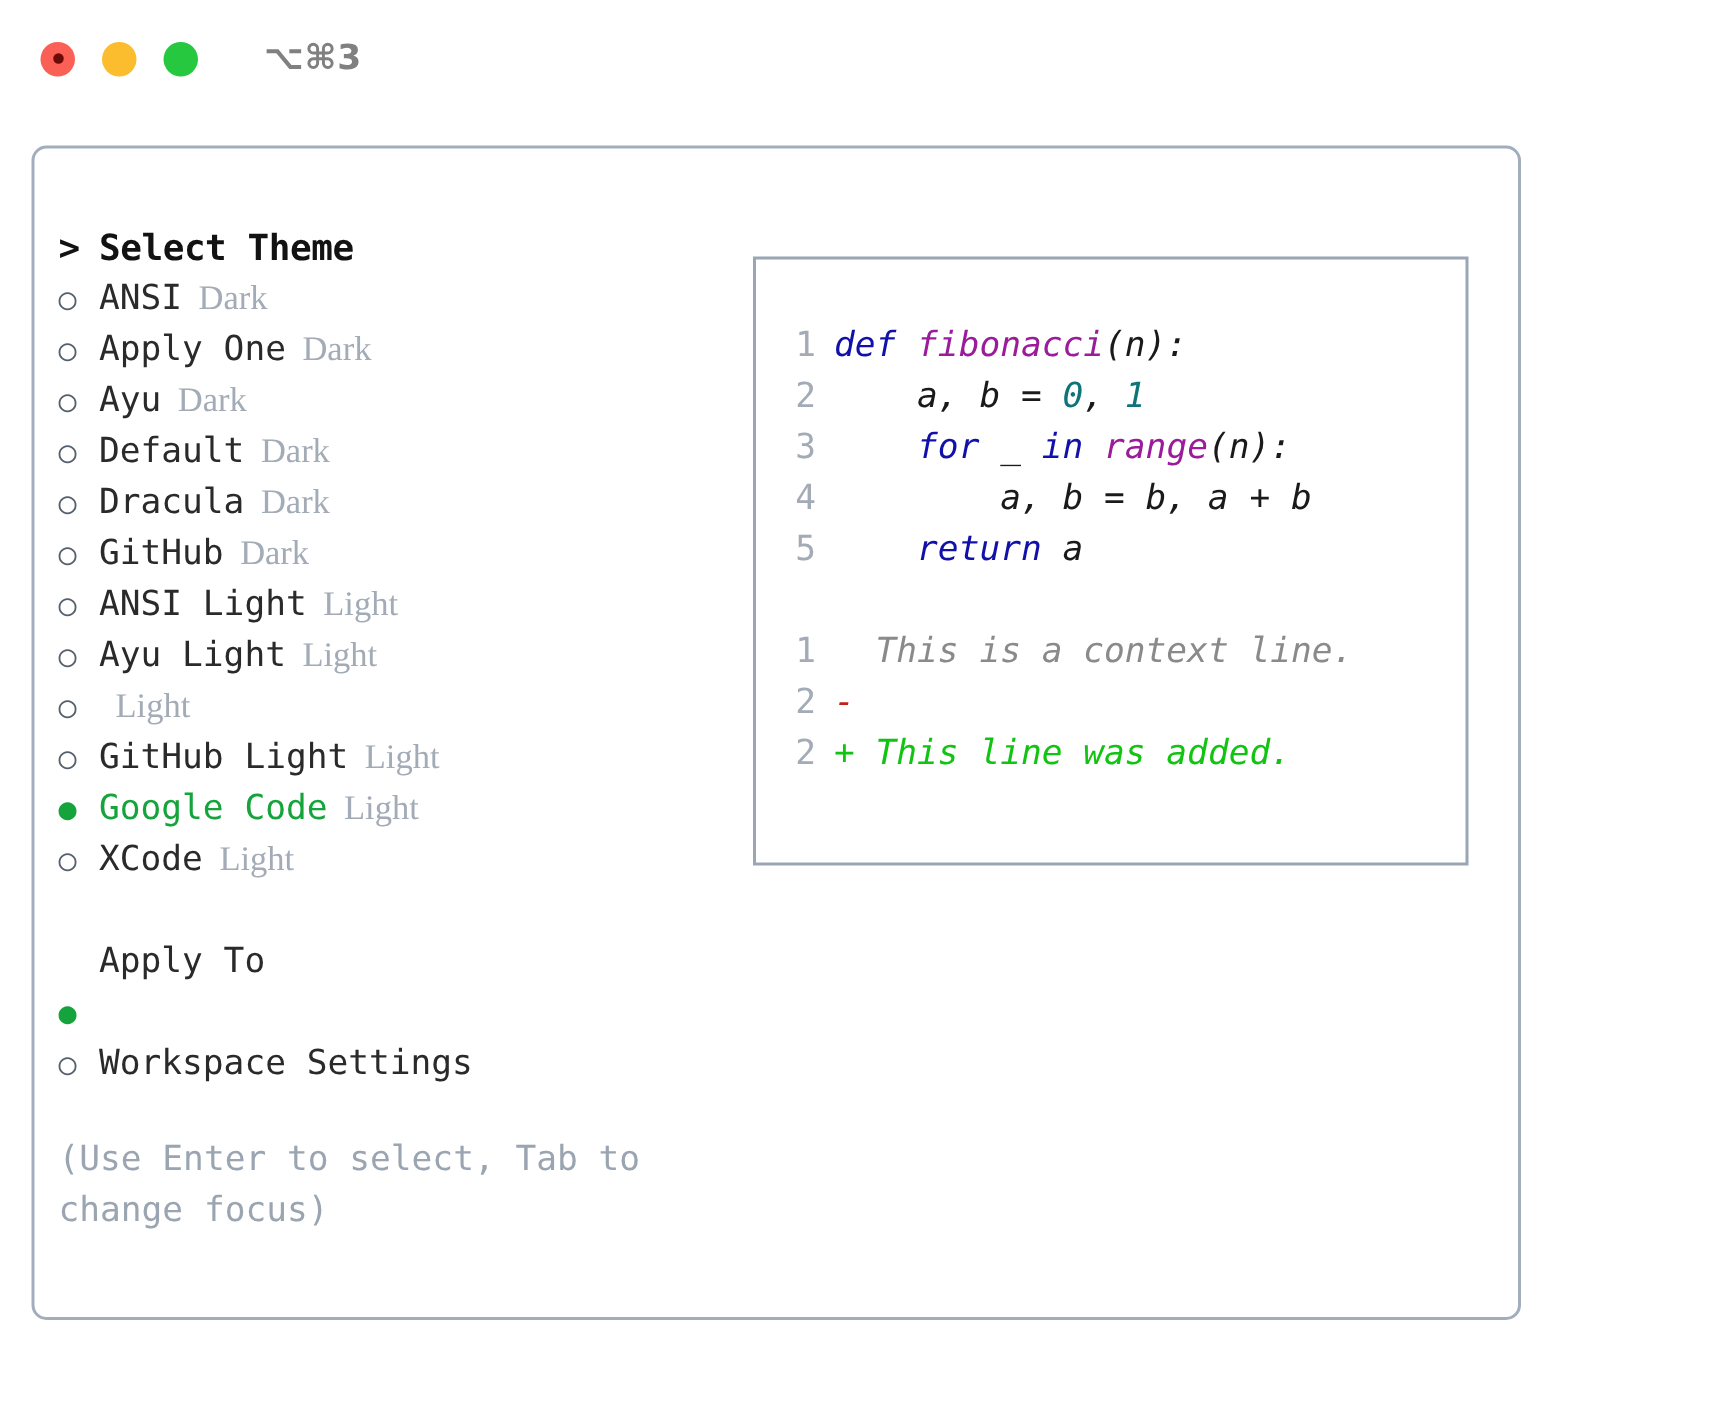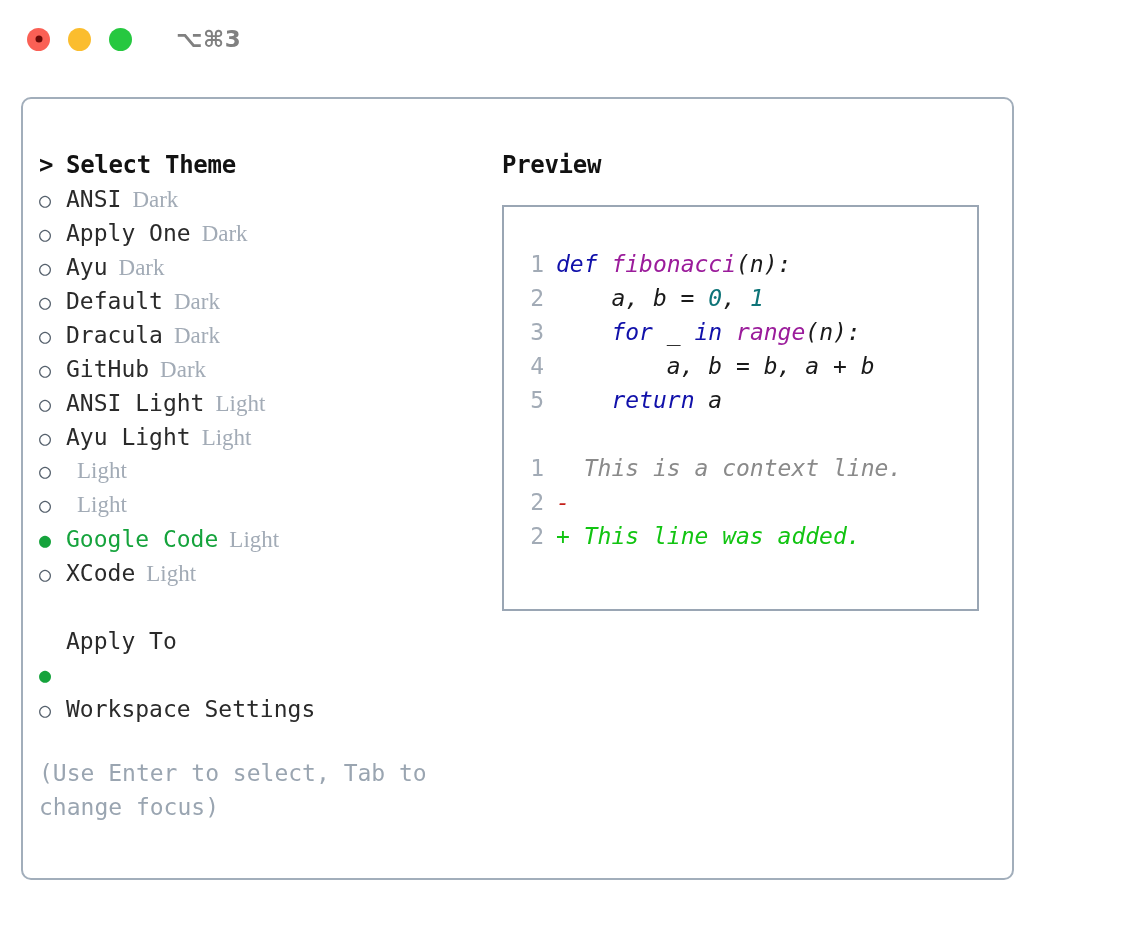--- a/index.html
+++ b/index.html
@@ -244,39 +244,38 @@
         <div id="theme-list">
             <div class="option-row"><span class="bullet">○</span><span class="opt-label">ANSI</span><span class="opt-suffix">Dark</span></div>
             <div class="option-row"><span class="bullet">○</span><span class="opt-label">Apply One</span><span class="opt-suffix">Dark</span></div>
             <div class="option-row"><span class="bullet">○</span><span class="opt-label">Ayu</span><span class="opt-suffix">Dark</span></div>
             <div class="option-row"><span class="bullet">○</span><span class="opt-label">Default</span><span class="opt-suffix">Dark</span></div>
             <div class="option-row"><span class="bullet">○</span><span class="opt-label">Dracula</span><span class="opt-suffix">Dark</span></div>
             <div class="option-row"><span class="bullet">○</span><span class="opt-label">GitHub</span><span class="opt-suffix">Dark</span></div>
             <div class="option-row"><span class="bullet">○</span><span class="opt-label">ANSI Light</span><span class="opt-suffix">Light</span></div>
             <div class="option-row"><span class="bullet">○</span><span class="opt-label">Ayu Light</span><span class="opt-suffix">Light</span></div>
             <div class="option-row"><span class="bullet">○</span><span class="opt-suffix">Light</span></div>
-            <div class="option-row"><span class="bullet">○</span><span class="opt-suffix">Light</span></div>
+            <div class="option-row"><span class="bullet">○</span><span class="opt-label">GitHub Light</span><span class="opt-suffix">Light</span></div>
             <div class="option-row is-selected"><span class="bullet selected">●</span><span class="opt-label">Google Code</span><span class="opt-suffix">Light</span></div>
             <div class="option-row"><span class="bullet">○</span><span class="opt-label">XCode</span><span class="opt-suffix">Light</span></div>
           </div>
 
         <div class="group-gap"></div>
 
         <div class="subheading">Apply To</div>
 
         <div id="apply-list">
             <div class="option-row is-selected"><span class="bullet selected">●</span></div>
             <div class="option-row"><span class="bullet">○</span><span class="opt-label">Workspace Settings</span></div>
           </div>
 
         <div class="hint">(Use Enter to select, Tab to change focus)</div>
       </div>
 
       <div class="right-col">
-        <div class="preview-title">Preview</div>
 
         <div class="preview-box">
           <div id="code-block">
               <div class="code-line"><span class="lineno">1</span><span class="code-text"><span class="tok-kw">def </span><span class="tok-fn">fibonacci</span><span class="tok-plain">(n):</span></span></div>
               <div class="code-line"><span class="lineno">2</span><span class="code-text"><span class="tok-plain">    a, b = </span><span class="tok-num">0</span><span class="tok-plain">, </span><span class="tok-num">1</span></span></div>
               <div class="code-line"><span class="lineno">3</span><span class="code-text"><span class="tok-plain">    </span><span class="tok-kw">for</span><span class="tok-plain"> _ </span><span class="tok-kw">in</span><span class="tok-plain"> </span><span class="tok-fn">range</span><span class="tok-plain">(n):</span></span></div>
               <div class="code-line"><span class="lineno">4</span><span class="code-text"><span class="tok-plain">        a, b = b, a + b</span></span></div>
               <div class="code-line"><span class="lineno">5</span><span class="code-text"><span class="tok-plain">    </span><span class="tok-kw">return</span><span class="tok-plain"> a</span></span></div>
             </div>
           <div class="code-gap"></div>

